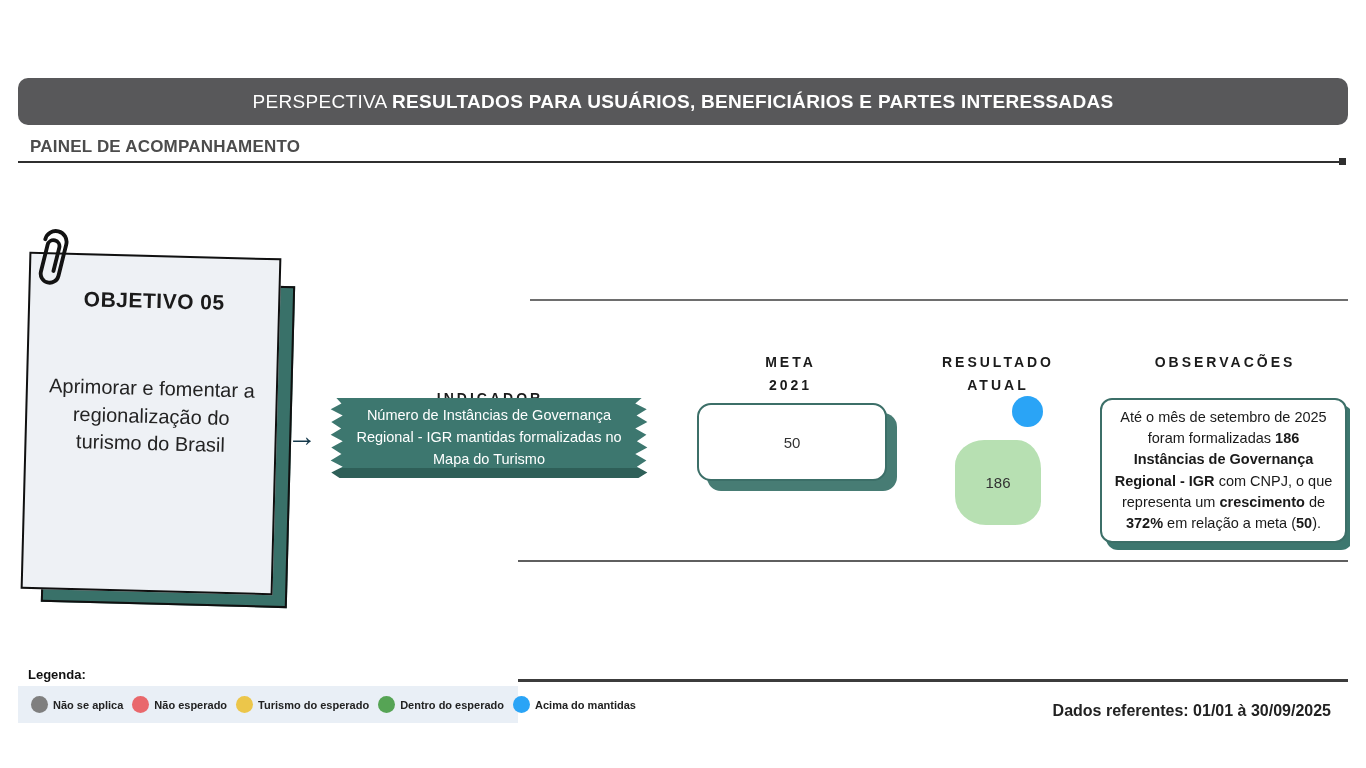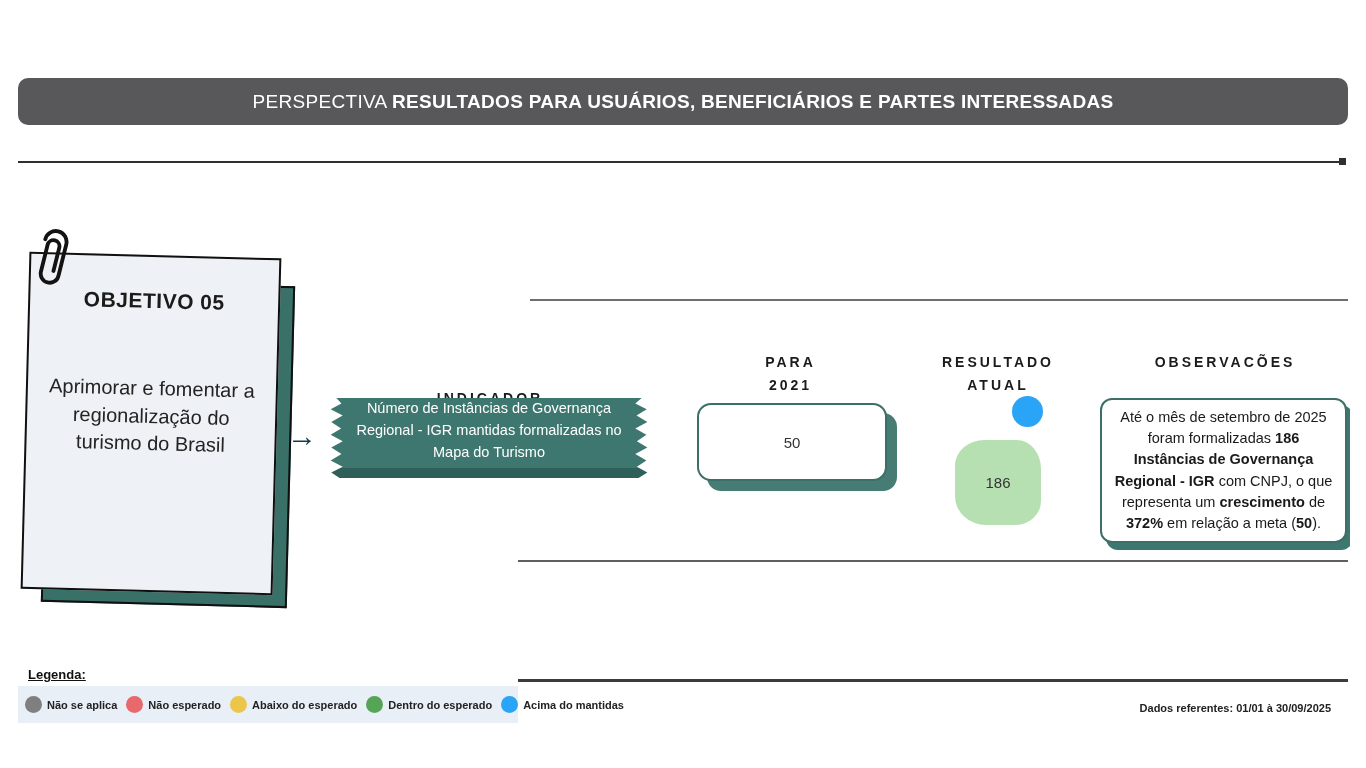--- a/index.html
+++ b/index.html
@@ -30,22 +30,22 @@
   }
   .note-title{margin-top:32px;font-size:21px;font-weight:700;color:#1b1b1b;letter-spacing:.5px;}
   .note-body{margin-top:62px;width:214px;text-align:center;font-size:20px;line-height:1.38;color:#232323;}
   .paperclip{position:absolute;left:30px;top:221px;transform:rotate(14deg);z-index:5;}
   
   .arrow{position:absolute;left:287px;top:421px;font-size:30px;font-weight:700;color:#14384a;line-height:1;}
   
   .ribbon{
     position:absolute;left:330px;top:398px;width:318px;height:80px;
     background:linear-gradient(#3d776f,#3d776f 87%,#2e5f58 87%);
-    display:flex;align-items:flex-start;justify-content:center;text-align:center;
-    color:#fff;font-size:14.5px;line-height:1.5;padding:0 26px;box-sizing:border-box;
+    display:flex;align-items:center;justify-content:center;text-align:center;
+    color:#fff;font-size:14.5px;line-height:1.5;padding:8px 26px;box-sizing:border-box;
     clip-path:polygon(
       2% 0%, 98% 0%,
       96% 7%, 99.6% 14%, 96.4% 22%, 99.8% 30%, 96% 38%, 99.5% 46%, 96.5% 54%, 99.8% 62%,
       96% 70%, 99.5% 78%, 96.5% 86%, 99.8% 93%, 97% 100%,
       3% 100%,
       .4% 93%, 4% 86%, .2% 78%, 3.6% 70%, .4% 62%, 4% 54%, .2% 46%, 3.5% 38%, .4% 30%, 4% 22%, .2% 14%, 3.6% 7%
     );
   }
   
   .col-head{position:absolute;top:351px;font-size:14px;font-weight:700;letter-spacing:3px;color:#1b1b1b;text-align:center;line-height:23px;}
@@ -72,61 +72,62 @@
     border:2px solid #3c6f68;border-radius:12px;box-shadow:6px 7px 0 #3d776f;
     display:flex;align-items:center;justify-content:flex-start;box-sizing:border-box;padding:4px 9px;
   }
   .obs-text{text-align:center;font-size:14.5px;line-height:1.45;color:#1a1a1a;}
   .obs-text b{font-weight:700;}
   
   .rule-top{position:absolute;left:530px;top:299px;width:818px;height:2px;background:#6e6e6e;}
   .rule-mid{position:absolute;left:518px;top:560px;width:830px;height:2px;background:#5f5f5f;}
   .rule-bottom{position:absolute;left:518px;top:679px;width:830px;height:3px;background:#3c3c3c;}
   
-  .legend-label{position:absolute;left:28px;top:667px;font-size:13px;font-weight:700;color:#111;text-decoration:underline;}
+  .legend-label{position:absolute;left:28px;top:667px;font-size:13px;font-weight:700;color:#111;}
   .legend-strip{
     position:absolute;left:18px;top:686px;width:500px;height:37px;background:#e9eff6;
-    display:flex;align-items:center;padding-left:7px;box-sizing:border-box;
+    display:flex;align-items:center;padding-left:13px;box-sizing:border-box;
   }
   .legend-item{display:flex;align-items:center;margin-right:9px;}
   .legend-item .dot{width:17px;height:17px;border-radius:50%;margin-right:5px;flex:none;}
   .legend-item .lbl{font-size:11px;font-weight:700;color:#222;white-space:nowrap;}
   
-  .footer-note{position:absolute;right:19px;top:702px;font-size:11px;font-weight:700;color:#222;}
+  .footer-note{position:absolute;right:19px;top:702px;font-size:16px;font-weight:700;color:#222;}
 </style>
 </head>
 <body>
 
 <div id="canvas">
 
   <div class="persp-bar">
     <div class="txt"><span>PERSPECTIVA </span><b>RESULTADOS PARA USUÁRIOS, BENEFICIÁRIOS E PARTES INTERESSADAS</b></div>
   </div>
 
+  <div class="panel-title">PAINEL DE ACOMPANHAMENTO</div>
   <div class="panel-rule">
     <span class="enddot"></span>
   </div>
 
   <div class="note-back"></div>
   <div class="note-paper">
     <div class="note-title">OBJETIVO 05</div>
     <div class="note-body">Aprimorar e fomentar a regionalização do turismo do Brasil</div>
   </div>
   <svg class="paperclip" width="44" height="72" viewBox="0 0 36 60">
     <path d="M 9 17 A 9 9 0 0 1 27 17 L 27 44 A 7.5 7.5 0 0 1 12 44 L 12 21 A 5 5 0 0 1 22 21 L 22 41" fill="none" stroke="#131313" stroke-width="3.2" stroke-linecap="round"></path>
   </svg>
 
   <div class="arrow">→</div>
 
   <div class="rule-top"></div>
   <div class="rule-mid"></div>
   <div class="rule-bottom"></div>
 
   <div class="col-head col-ind">INDICADOR</div>
-  <div class="col-head col-meta"><span>PARA</span><br><span>2021</span></div>
+  <div class="col-head col-meta"><span>META</span><br><span>2021</span></div>
   <div class="col-head col-obs">OBSERVACÕES</div>
   <div class="col-head col-res"><span>RESULTADO</span><br><span>ATUAL</span></div>
 
   <div class="ribbon">
     <span>Número de Instâncias de Governança Regional - IGR mantidas formalizadas no Mapa do Turismo</span>
   </div>
 
   <div class="meta-card">
     <span>50</span>
   </div>
@@ -145,21 +146,21 @@
       <div class="legend-item">
         <span class="dot" style="background: rgb(127, 127, 127);"></span>
         <span class="lbl">Não se aplica</span>
       </div>
       <div class="legend-item">
         <span class="dot" style="background: rgb(233, 104, 108);"></span>
         <span class="lbl">Não esperado</span>
       </div>
       <div class="legend-item">
         <span class="dot" style="background: rgb(236, 198, 74);"></span>
-        <span class="lbl">Abaixo do esperado</span>
+        <span class="lbl">Turismo do esperado</span>
       </div>
       <div class="legend-item">
         <span class="dot" style="background: rgb(86, 164, 85);"></span>
         <span class="lbl">Dentro do esperado</span>
       </div>
       <div class="legend-item">
         <span class="dot" style="background: rgb(42, 164, 246);"></span>
         <span class="lbl">Acima do mantidas</span>
       </div>
     </div>

